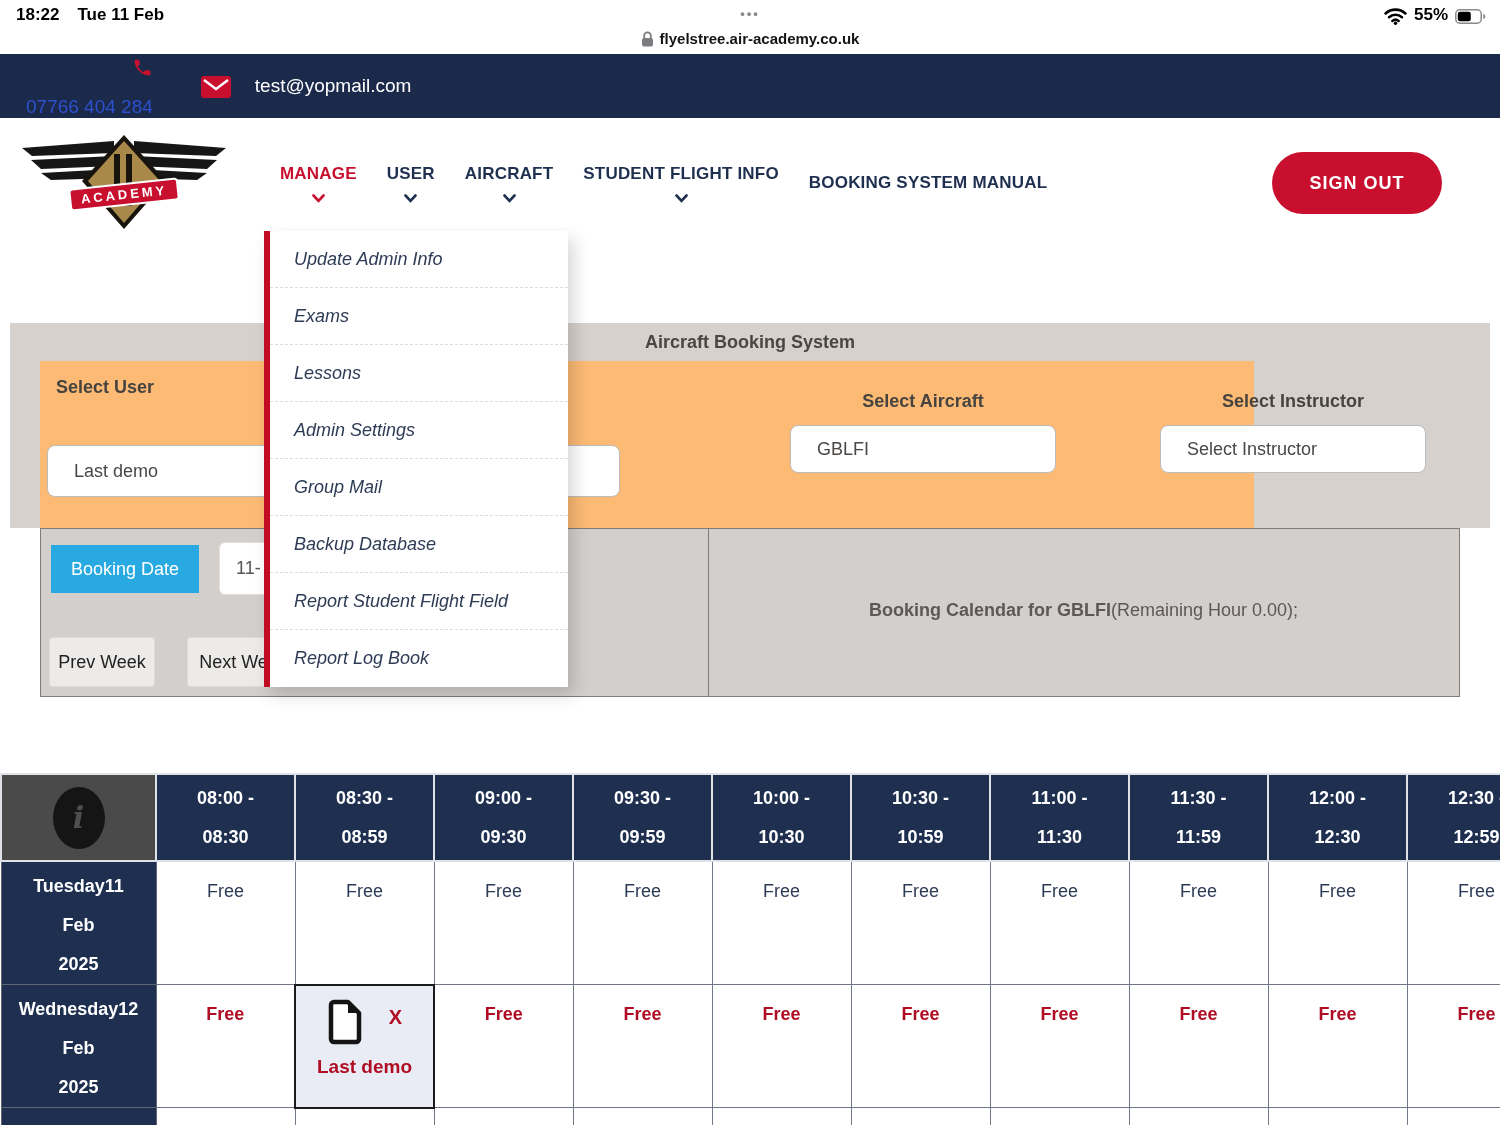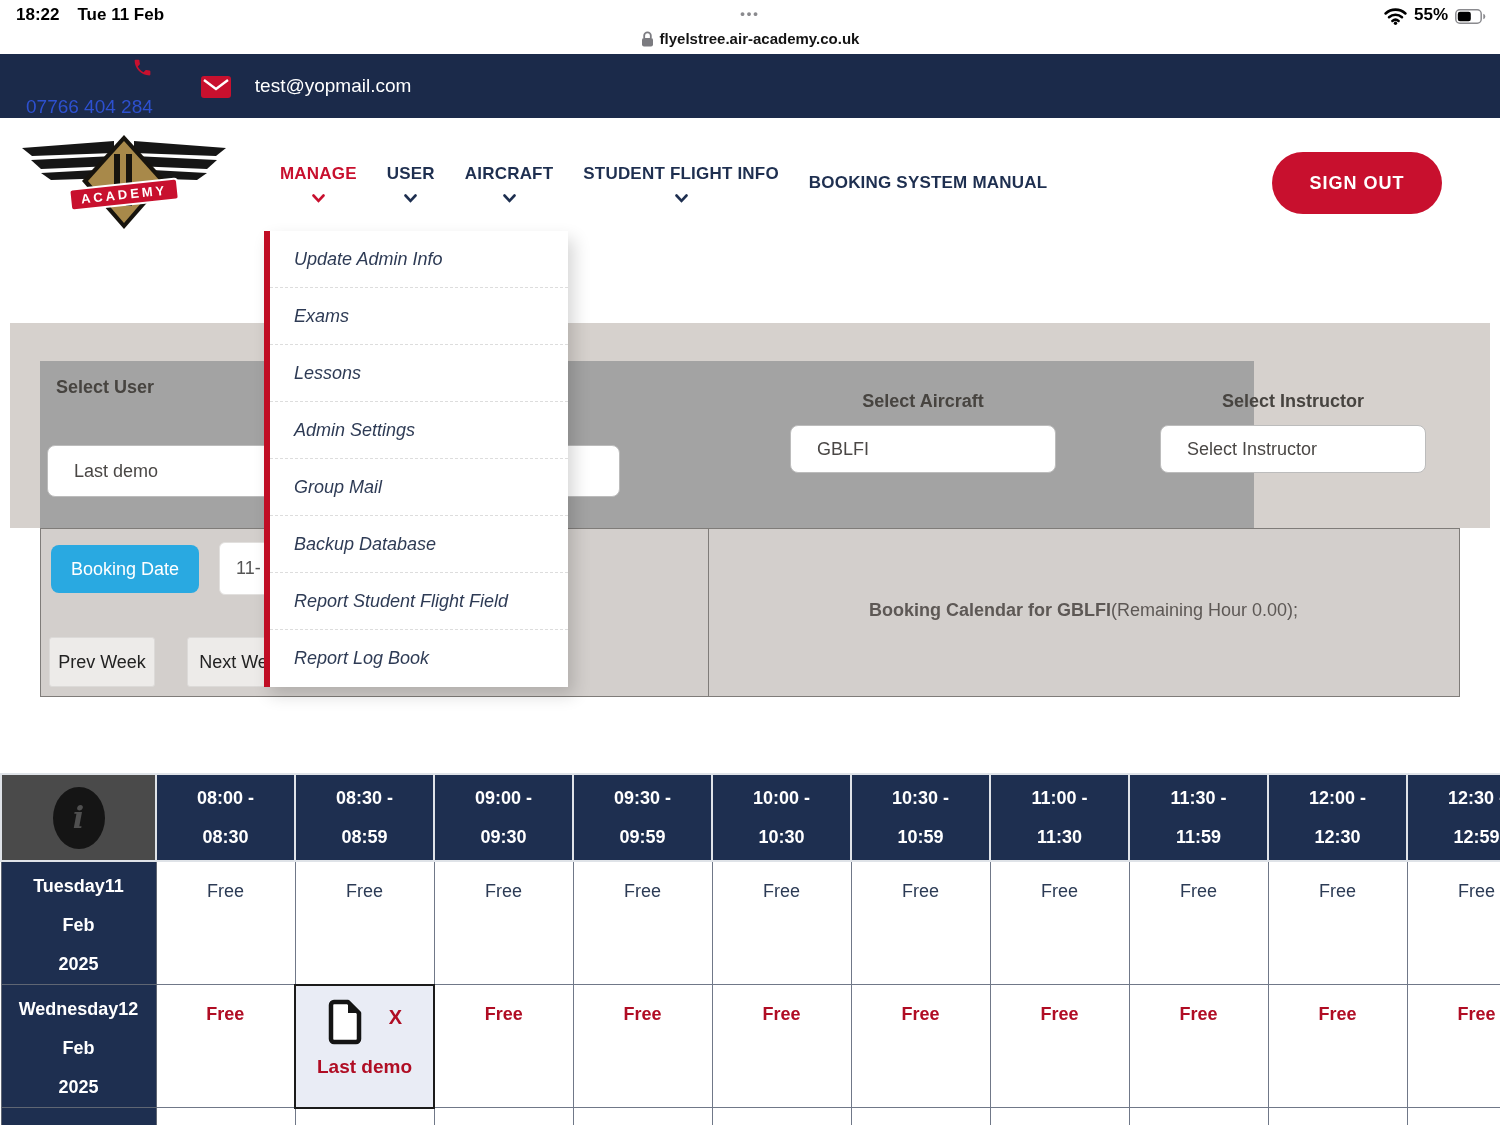--- a/index.html
+++ b/index.html
@@ -34,34 +34,34 @@
   .sign-out-btn{position:absolute;right:58px;top:34px;width:170px;height:62px;border-radius:31px;background:var(--accent-red);color:#fff;font-size:18px;font-weight:700;letter-spacing:1px;display:flex;align-items:center;justify-content:center;border:none;cursor:pointer;}
 
   
   .dropdown{position:absolute;left:264px;top:231px;width:304px;background:#701a75;border-left:6px solid #c00d24;box-shadow:6px 8px 16px rgba(0,0,0,.16);z-index:60;font-style:italic;}
   .menu-item{height:57px;display:flex;align-items:center;padding-left:24px;font-size:18px;color:#2e3b55;border-bottom:1px dashed #ddd;cursor:pointer;background:#fff;}
   .menu-item:last-child{border-bottom:none;}
 
   
   .booking-panel{position:absolute;left:10px;top:323px;width:1480px;height:205px;background:#d6d1cd;z-index:10;}
   .panel-title{text-align:center;padding-top:9px;font-weight:700;font-size:18px;color:#4a4643;}
-  .panel-card{position:absolute;left:30px;top:38px;width:1214px;height:167px;background:#a3a3a3;}
+  .panel-card{position:absolute;left:30px;top:38px;width:1214px;height:167px;background:#fdba74;}
   .select-user-label{position:absolute;left:16px;top:16px;font-size:18px;font-weight:700;color:#474440;}
   .select-box{background:#fff;border:1px solid #bcbcbc;border-radius:8px;display:flex;align-items:center;padding-left:26px;font-size:18px;color:#4a4745;cursor:pointer;}
   .user-select{position:absolute;left:7px;top:84px;width:573px;height:52px;}
   .sel-group{position:absolute;top:30px;width:266px;text-align:center;}
   .sel-group .grp-label{font-size:18px;font-weight:700;color:#474440;}
   .sel-group .select-box{margin-top:13px;height:48px;text-align:left;}
   .grp-aircraft{left:750px;}
   .grp-instructor{left:1120px;}
 
   
   .controls-panel{position:absolute;left:40px;top:528px;width:1420px;height:169px;background:#d3cfcc;border:1px solid #7f7c79;z-index:10;}
   .controls-divider{position:absolute;left:667px;top:0;bottom:0;width:1px;background:#7f7c79;}
-  .booking-date-btn{position:absolute;left:10px;top:16px;width:148px;height:48px;border-radius:8px;background:var(--booking-date-blue);color:#fff;font-size:18px;border:none;display:flex;align-items:center;justify-content:center;cursor:pointer;}
+  .booking-date-btn{position:absolute;left:10px;top:16px;width:148px;height:48px;border-radius:0;background:var(--booking-date-blue);color:#fff;font-size:18px;border:none;display:flex;align-items:center;justify-content:center;cursor:pointer;}
   .date-input{position:absolute;left:178px;top:13px;width:122px;height:53px;background:#fff;border:1px solid #e2e0de;border-radius:6px;display:flex;align-items:center;padding-left:16px;font-size:18px;color:#555;}
   .week-btn{position:absolute;top:108px;height:50px;background:#edebe9;border:1px solid #dcdad8;border-radius:3px;font-size:18px;color:#222;display:flex;align-items:center;justify-content:center;cursor:pointer;}
   .prev-week{left:8px;width:106px;}
   .next-week{left:146px;width:112px;}
   .calendar-title{position:absolute;left:667px;right:0;top:71px;text-align:center;font-size:18px;color:#5d5855;}
   .calendar-title b{font-weight:700;}
 
   
   .calendar-wrap{position:absolute;left:0;top:773px;width:1500px;height:352px;overflow:hidden;z-index:10;}
   table{border-collapse:collapse;table-layout:fixed;width:1542px;}
@@ -189,20 +189,21 @@
         </span>
       </div>
       <div class="nav-item">
         <span>BOOKING SYSTEM MANUAL</span>
       </div>
     </nav>
   <button class="sign-out-btn">SIGN OUT</button>
 </div>
 
 <div class="booking-panel">
+  <div class="panel-title">Aircraft Booking System</div>
   <div class="panel-card">
     <div class="select-user-label">Select User</div>
     <div class="select-box user-select">Last demo</div>
     <div class="sel-group grp-aircraft">
       <div class="grp-label">Select Aircraft</div>
       <div class="select-box">GBLFI</div>
     </div>
     <div class="sel-group grp-instructor">
       <div class="grp-label">Select Instructor</div>
       <div class="select-box">Select Instructor</div>

